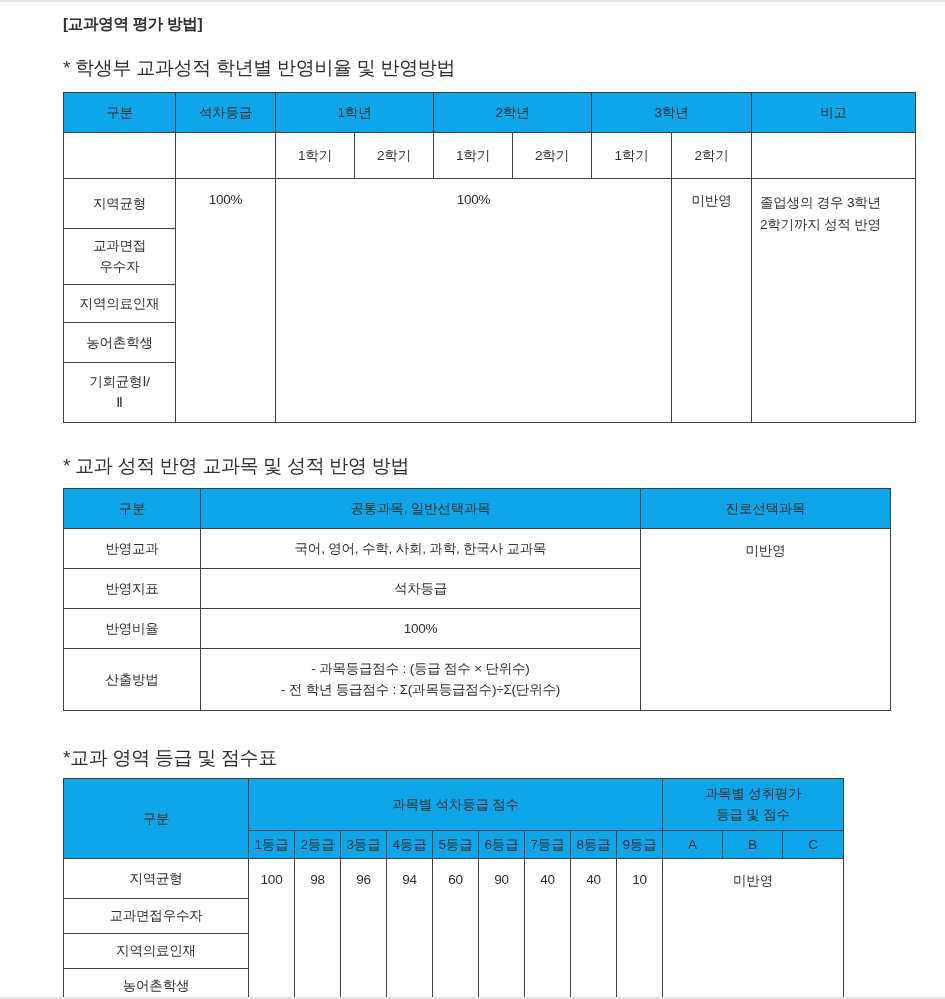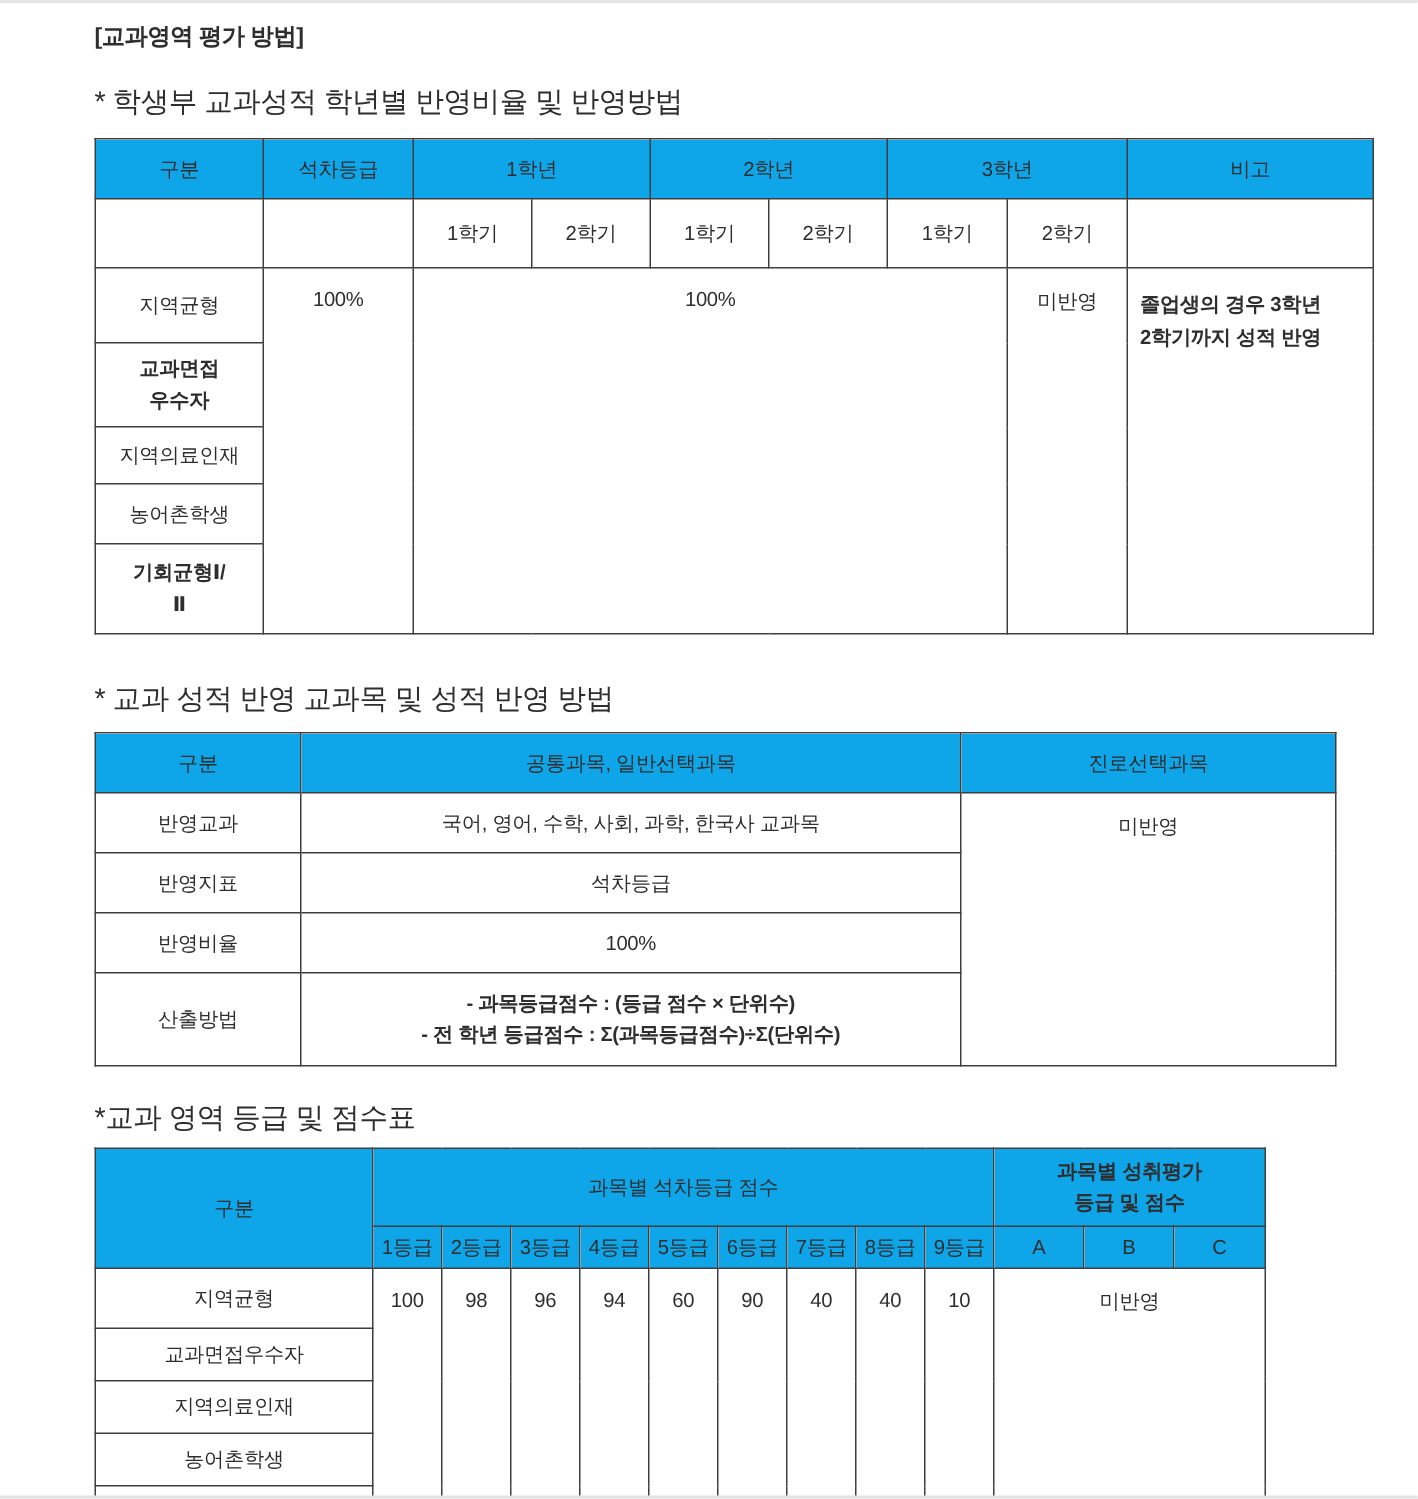--- a/index.html
+++ b/index.html
@@ -22,38 +22,38 @@
     letter-spacing: -0.3px;
     margin-bottom: 20px;
   }
   .sec-heading {
     font-size: 19px;
     font-weight: normal;
     letter-spacing: -0.3px;
   }
   #sec1-heading { margin-bottom: 11px; }
   #sec2-heading { margin-top: 30px; margin-bottom: 9px; }
-  #sec3-heading { margin-top: 21px; margin-bottom: 7px; }
+  #sec3-heading { margin-top: 34px; margin-bottom: 7px; }
 
   table {
     border-collapse: collapse;
     table-layout: fixed;
   }
   td {
     border: 1px solid #3f3f3f;
     text-align: center;
     vertical-align: middle;
     font-size: 13.5px;
     letter-spacing: -0.2px;
     padding: 2px 4px;
     overflow: hidden;
   }
   .hdr { background: #0ea5e9; }
   .vtop { vertical-align: top; padding-top: 13px; }
-  .preline { white-space: pre-line; line-height: 1.5; font-weight: bold; }
+  .preline { white-space: pre-line; line-height: 1.5; }
   .note {
     text-align: left;
     padding-left: 8px;
     padding-right: 6px;
     line-height: 1.6;
   }
 </style>
 </head>
 <body>
 

